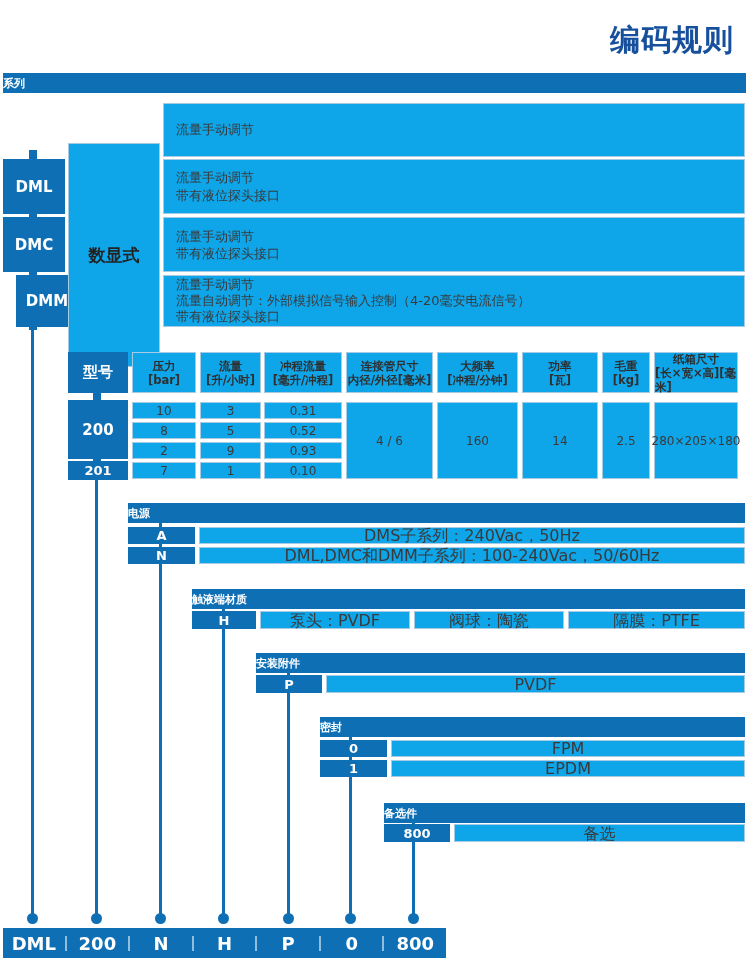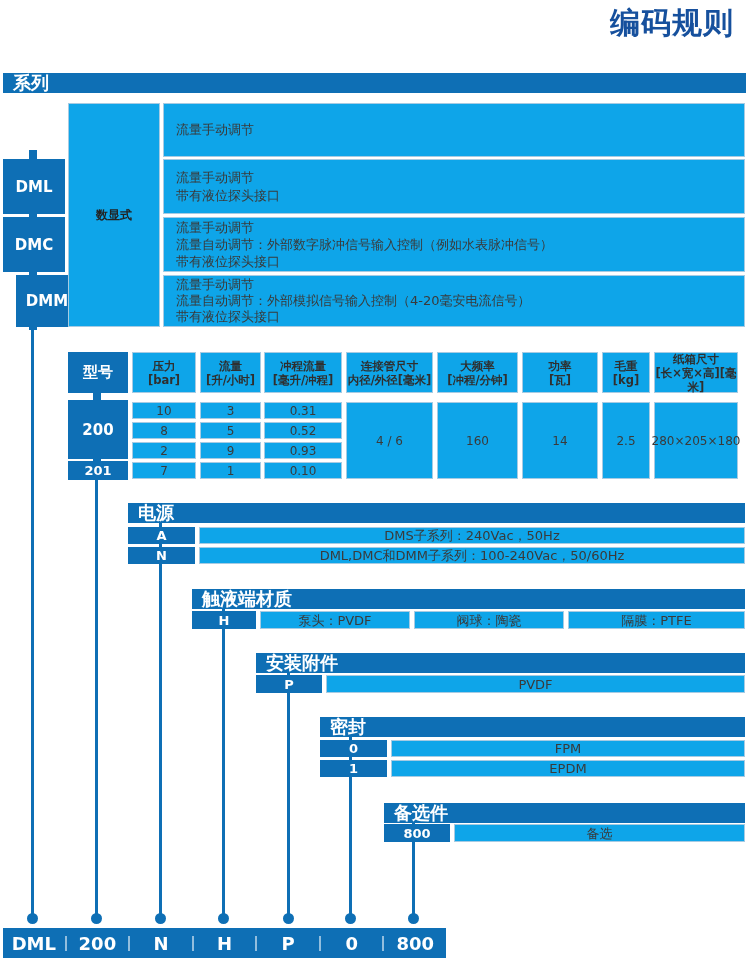--- a/index.html
+++ b/index.html
@@ -5,35 +5,35 @@
   :root{
     --blue:#0e6fb5;
     --title-blue:#16509d;
     --border:#a6cbe3;
     --ink:#3a3a3a;
   }
   html,body{margin:0;padding:0;background:#fff;}
   body{font-family:"DejaVu Sans","Liberation Sans",sans-serif;}
   .canvas{position:relative;width:750px;height:973px;background:#fff;overflow:hidden;}
   .abs{position:absolute;box-sizing:border-box;}
-  .title{position:absolute;top:3px;right:16px;font-size:30px;font-weight:bold;color:var(--title-blue);letter-spacing:1px;}
-  .bar{background:var(--blue);color:#fff;font-weight:bold;font-size:18px;display:flex;align-items:center;padding-left:10px;z-index:2;}
+  .title{position:absolute;top:20px;right:16px;font-size:30px;font-weight:bold;color:var(--title-blue);letter-spacing:1px;}
+  .bar{background:var(--blue);color:#fff;font-weight:bold;font-size:11px;display:flex;align-items:center;z-index:2;}
   .keybox{background:var(--blue);color:#fff;font-weight:bold;display:flex;align-items:center;justify-content:center;z-index:2;}
   .obox{background:#0ea5e9;border:1px solid var(--border);color:var(--ink);display:flex;flex-direction:column;justify-content:center;z-index:2;}
   .obox.center{align-items:center;}
   .desc{font-size:13px;line-height:18px;padding-left:12px;padding-right:8px;}
-  .val{font-size:13px;line-height:15px;}
+  .val{font-size:16px;line-height:15px;}
   .cell{font-size:12px;}
-  .th{font-size:11.5px;line-height:14px;font-weight:bold;text-align:center;color:#2f2f2f;}
+  .th{font-size:11.5px;line-height:14px;font-weight:bold;color:#2f2f2f;}
   .vline{position:absolute;background:var(--blue);z-index:1;}
   .dot{position:absolute;width:11px;height:11px;border-radius:50%;background:var(--blue);z-index:2;}
   .codebar{background:var(--blue);display:flex;align-items:center;z-index:2;}
   .codebar .code{flex:1;text-align:center;color:#fff;font-weight:bold;font-size:18px;}
   .codebar .sep{width:2px;height:15px;background:rgba(255,255,255,.55);}
-  .grp{font-size:12px;font-weight:bold;color:#222;}
+  .grp{font-size:17px;font-weight:bold;color:#222;margin-top:40px;}
 </style>
 </head>
 <body>
 
 <div class="canvas">
 
   <div class="vline" style="left:29px;top:150px;width:8px;height:180px"></div>
   <div class="vline" style="left:31px;top:328px;width:3px;height:592px"></div>
   <div class="vline" style="left:93px;top:390px;width:8px;height:78px"></div>
   <div class="vline" style="left:95px;top:466px;width:3px;height:454px"></div>
@@ -57,21 +57,20 @@
 
   <div class="abs obox" style="left:163px;top:103px;width:582px;height:54px">
     <span class="desc">流量手动调节</span>
   </div>
   <div class="abs obox" style="left:163px;top:159px;width:582px;height:55px">
     <span class="desc">流量手动调节</span>
     <span class="desc">带有液位探头接口</span>
   </div>
   <div class="abs obox" style="left:163px;top:217px;width:582px;height:55px">
     <span class="desc" style="line-height:17px">流量手动调节</span>
-    <span class="desc" style="line-height:17px">流量自动调节：外部数字脉冲信号输入控制（例如水表脉冲信号）</span>
     <span class="desc" style="line-height:17px">带有液位探头接口</span>
   </div>
   <div class="abs obox" style="left:163px;top:275px;width:582px;height:52px">
     <span class="desc" style="line-height:16px">流量手动调节</span>
     <span class="desc" style="line-height:16px">流量自动调节：外部模拟信号输入控制（4-20毫安电流信号）</span>
     <span class="desc" style="line-height:16px">带有液位探头接口</span>
   </div>
 
   <div class="abs keybox" style="left:68px;top:352px;width:60px;height:41px;font-size:15px">型号</div>
 

